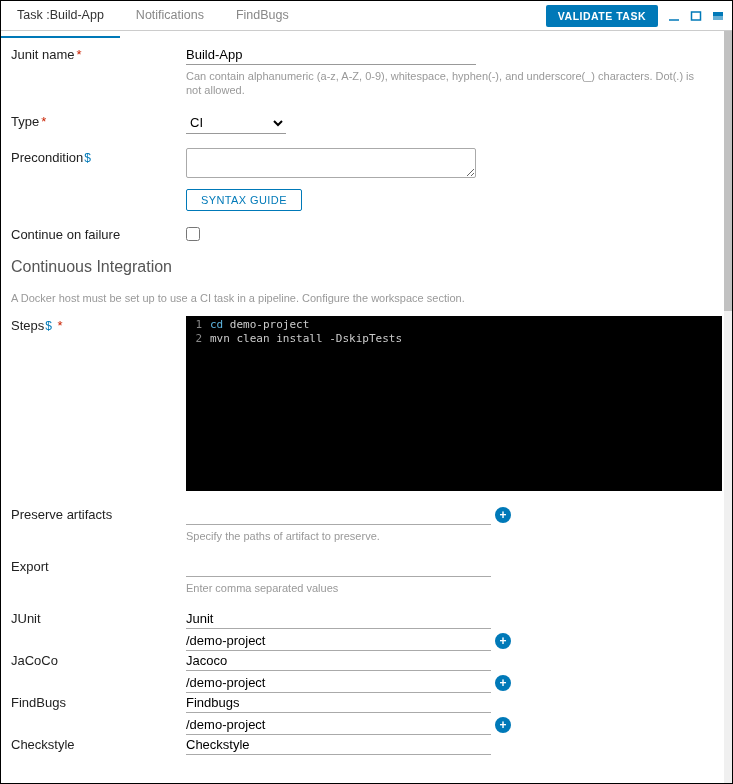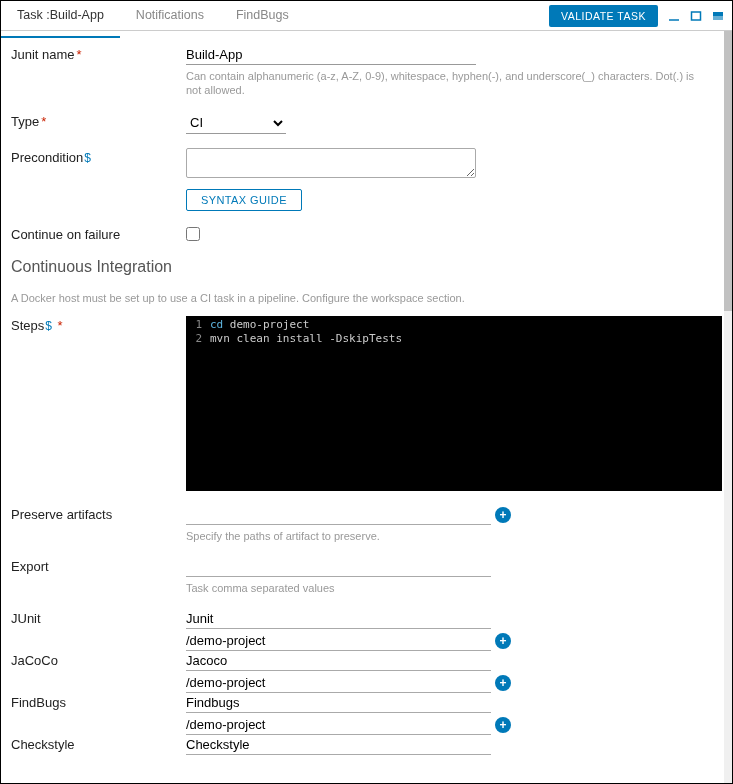--- a/index.html
+++ b/index.html
@@ -33,21 +33,21 @@
     color: #333;
     border-bottom: 2px solid #0079b8;
   }
   .header-right { display: flex; align-items: center; gap: 10px; }
   .validate-btn {
     background: #0079b8;
     color: #fff;
     border: none;
     padding: 5px 12px;
     font-size: 10.5px;
-    font-weight: 400;
+    font-weight: 700;
     letter-spacing: 0.5px;
     cursor: pointer;
     border-radius: 2px;
   }
   .win-icon {
     width: 12px; height: 12px;
     display: inline-flex; align-items: center; justify-content: center;
     cursor: pointer;
   }
   .content {
@@ -287,21 +287,21 @@
         <span class="plus-btn">+</span>
       </div>
       <div class="hint">Specify the paths of artifact to preserve.</div>
     </div>
   </div>
 
   <div class="row">
     <div class="label-col">Export</div>
     <div class="field-col">
       <input class="underline-input" value="" style="">
-      <div class="hint">Task comma separated values</div>
+      <div class="hint">Enter comma separated values</div>
     </div>
   </div>
 
   <div class="row tool-group">
     <div class="label-col">JUnit</div>
     <div class="field-col">
       <input class="tool-name" value="Junit" style=""><br>
       <div class="artifact-row">
         <input class="underline-input" value="/demo-project" style="">
         <span class="plus-btn">+</span>

